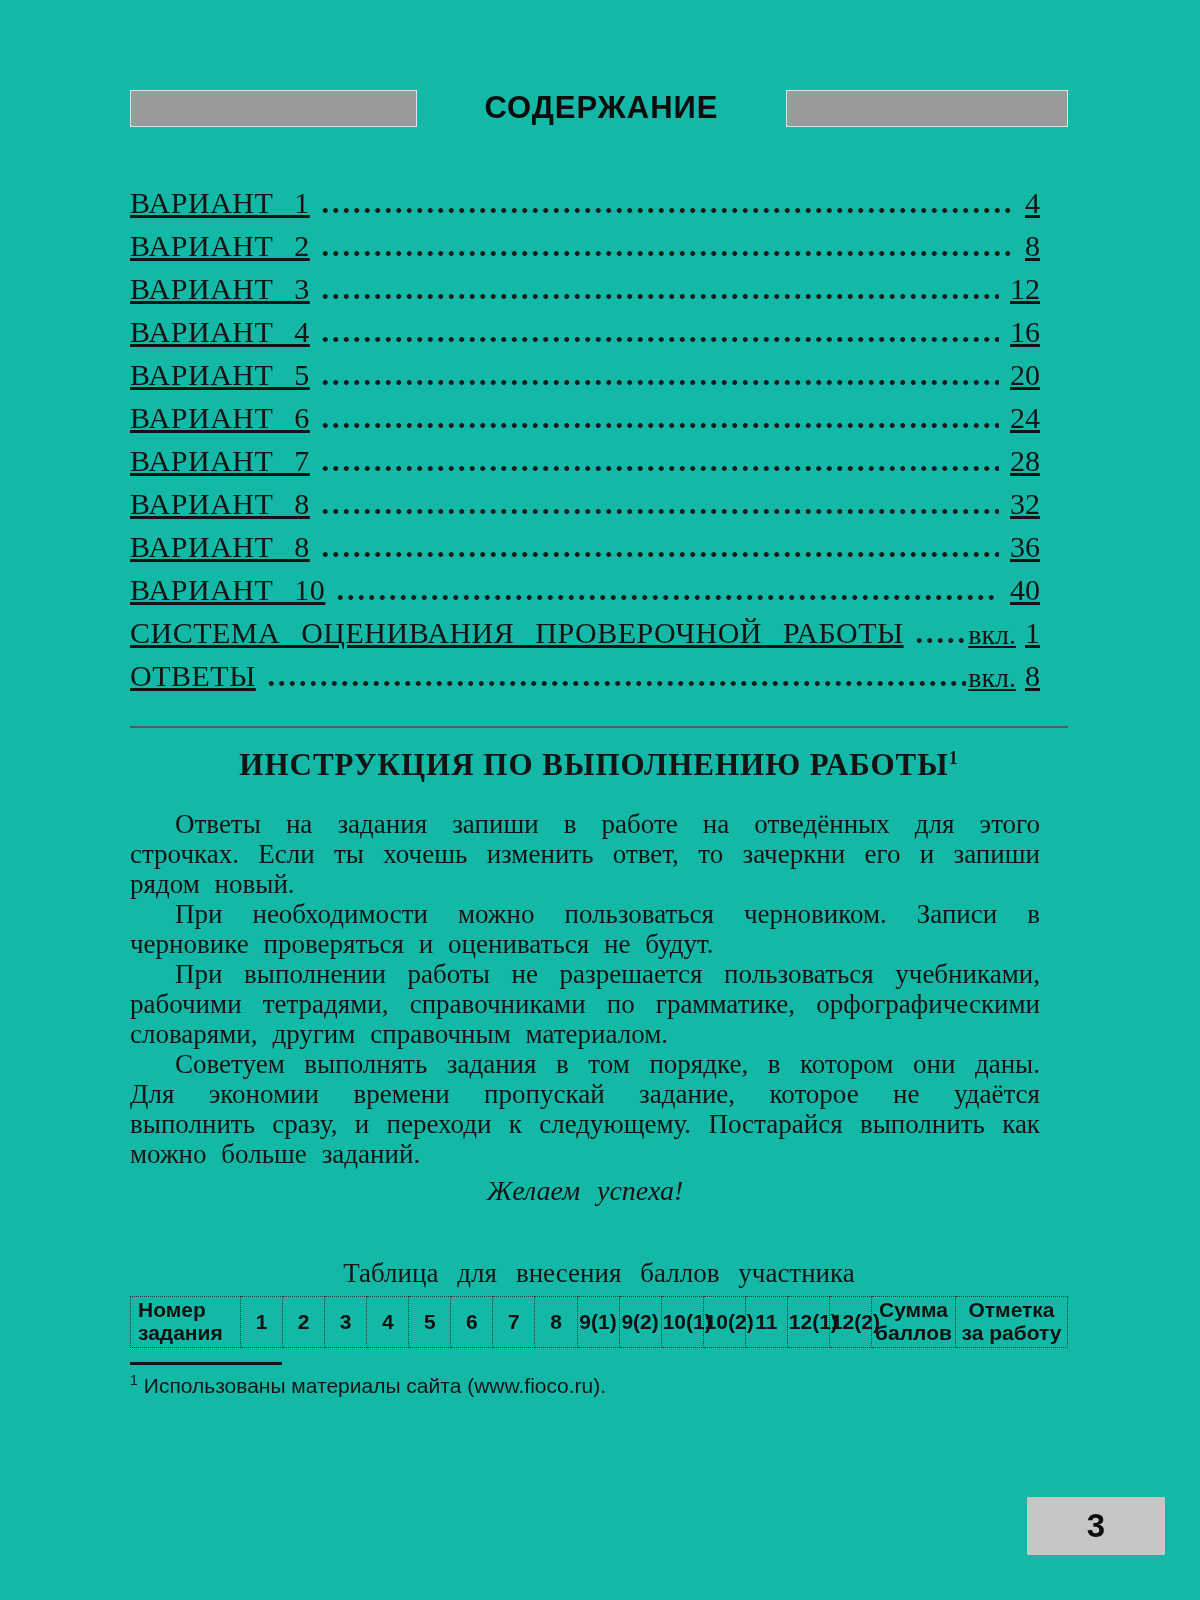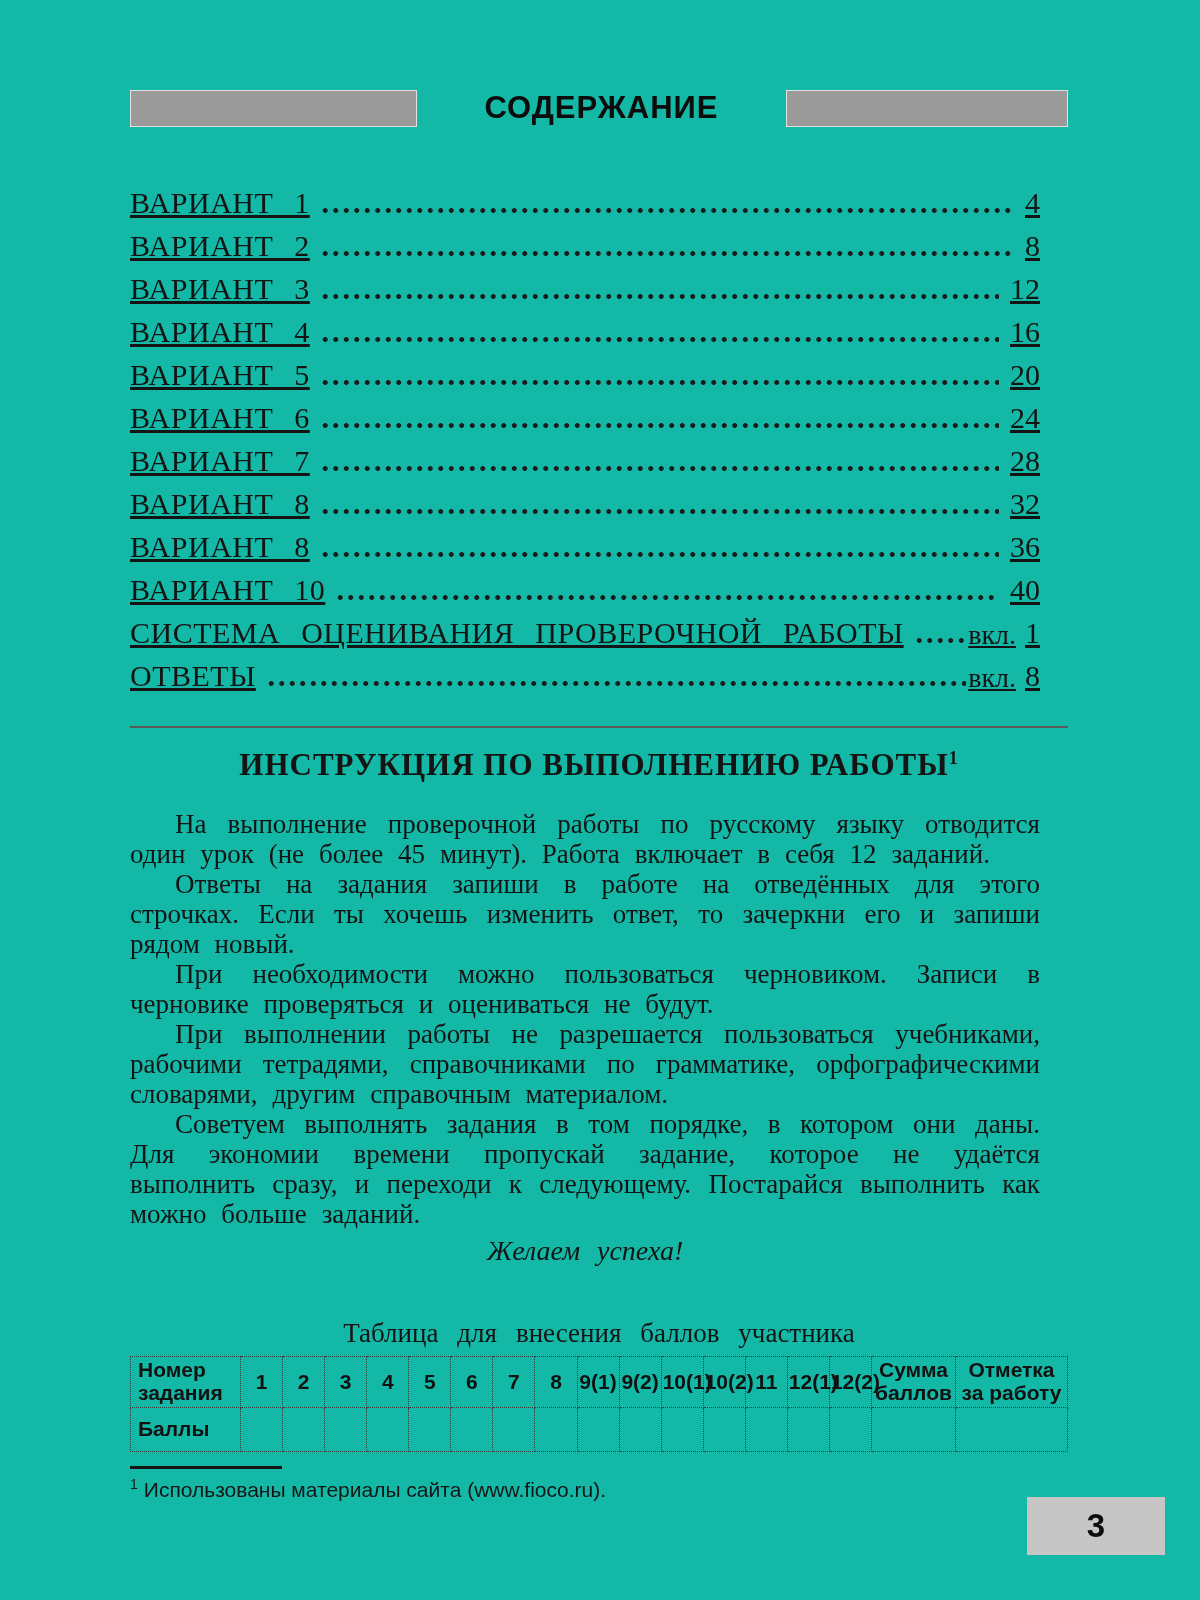--- a/index.html
+++ b/index.html
@@ -194,21 +194,20 @@
         <span class="toc-prefix">вкл.</span>
         <span class="toc-page">8</span>
       </div>
     </div>
 
     <div class="divider"></div>
 
     <div class="instr-title"><span>ИНСТРУКЦИЯ ПО ВЫПОЛНЕНИЮ РАБОТЫ</span><sup>1</sup></div>
 
     <div class="body-text">
-      <p>На выполнение проверочной работы по русскому языку отводится один урок (не более 45 минут). Работа включает в себя 12 заданий.</p>
       <p>Ответы на задания запиши в работе на отведённых для этого строчках. Если ты хочешь изменить ответ, то зачеркни его и запиши рядом новый.</p>
       <p>При необходимости можно пользоваться черновиком. Записи в черновике проверяться и оцениваться не будут.</p>
       <p>При выполнении работы не разрешается пользоваться учебниками, рабочими тетрадями, справочниками по грамматике, орфографическими словарями, другим справочным материалом.</p>
       <p>Советуем выполнять задания в том порядке, в котором они даны. Для экономии времени пропускай задание, которое не удаётся выполнить сразу, и переходи к следующему. Постарайся выполнить как можно больше заданий.</p>
     </div>
 
     <div class="wish">Желаем успеха!</div>
 
     <div class="table-caption">Таблица для внесения баллов участника</div>
 
@@ -247,40 +246,20 @@
         <th>9(1)</th>
         <th>9(2)</th>
         <th>10(1)</th>
         <th>10(2)</th>
         <th>11</th>
         <th>12(1)</th>
         <th>12(2)</th>
         <th>Сумма баллов</th>
         <th>Отметка за работу</th>
       </tr>
-      <tr class="r-score">
-        <td class="row-label">Баллы</td>
-        <td></td>
-        <td></td>
-        <td></td>
-        <td></td>
-        <td></td>
-        <td></td>
-        <td></td>
-        <td></td>
-        <td></td>
-        <td></td>
-        <td></td>
-        <td></td>
-        <td></td>
-        <td></td>
-        <td></td>
-        <td></td>
-        <td></td>
-      </tr>
     </tbody>
       </table>
 
     <div class="footnote">
       <div class="footnote-rule"></div>
       <div class="footnote-text"><sup>1</sup><span>Использованы материалы сайта (www.fioco.ru).</span></div>
     </div>
 
   </div>
 

